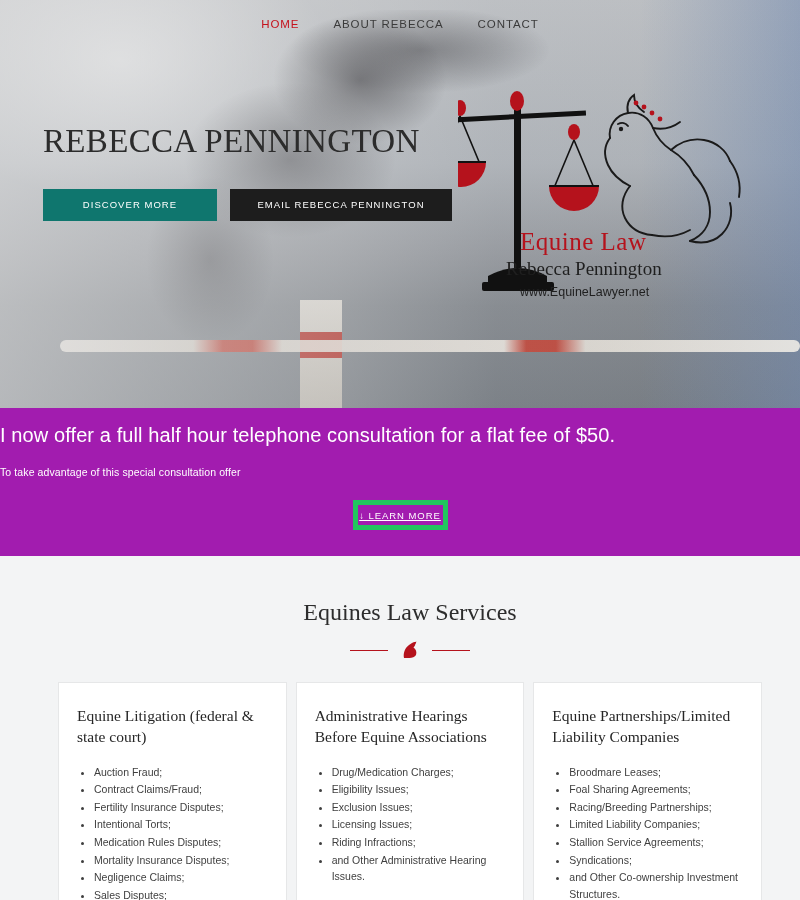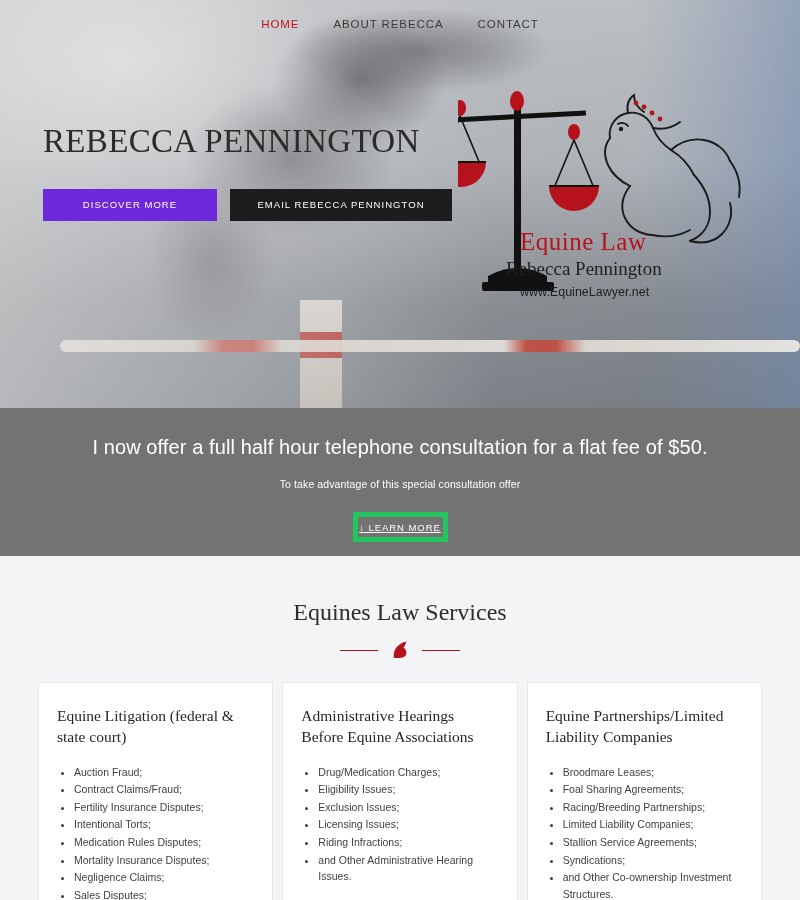--- a/index.html
+++ b/index.html
@@ -121,21 +121,21 @@
     justify-content: center;
     height: 32px;
     font-size: 9.5px;
     letter-spacing: 0.11em;
     color: #ffffff;
     text-decoration: none;
     cursor: pointer;
     border: none;
     font-family: "Liberation Sans", sans-serif;
   }
-  .btn-primary { width: 174px; background: #6d28d9; }
+  .btn-primary { width: 174px; background: #0f766e; }
   .btn-dark { width: 222px; background: #1d1d1d; }
 
   
   .logo {
     position: absolute;
     right: 52px;
     top: 86px;
     width: 290px;
     height: 235px;
     z-index: 6;
@@ -161,24 +161,24 @@
     left: 62px; top: 199px;
     font-family: "Liberation Sans", sans-serif;
     font-size: 12.5px;
     color: #1f1f1f;
   }
 
   
   .promo {
     width: 800px;
     height: 148px;
-    background: #737373;
+    background: #a21caf;
     color: #fff;
-    text-align: center;
-    padding-top: 28px;
+    text-align: left;
+    padding-top: 16px;
   }
   .promo-title {
     font-family: "Liberation Sans", sans-serif;
     font-size: 20px;
     font-weight: 400;
     letter-spacing: 0.005em;
   }
   .promo-sub {
     margin-top: 19px;
     font-size: 10.5px;
@@ -199,20 +199,21 @@
     background: transparent;
   }
 
   
   .services {
     width: 800px;
     background: #f3f4f5;
     padding-top: 43px;
     padding-bottom: 10px;
     height: 344px;
+    padding-left: 20px;
   }
   .services-title {
     text-align: center;
     font-family: "Liberation Serif", serif;
     font-size: 24px;
     color: #2d2d2d;
     font-weight: 400;
   }
   .divider {
     margin: 14px auto 0;

